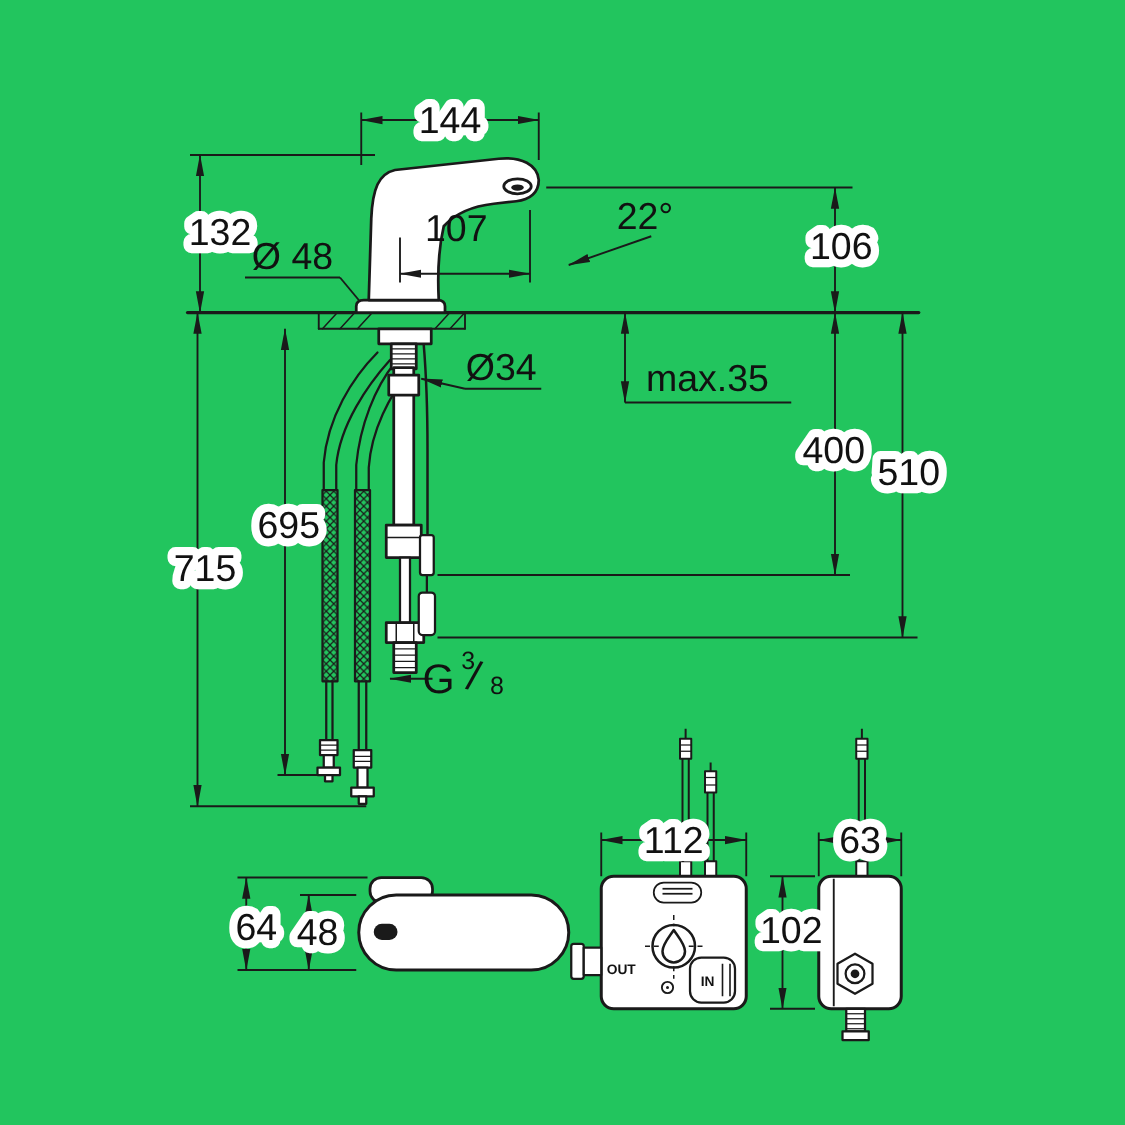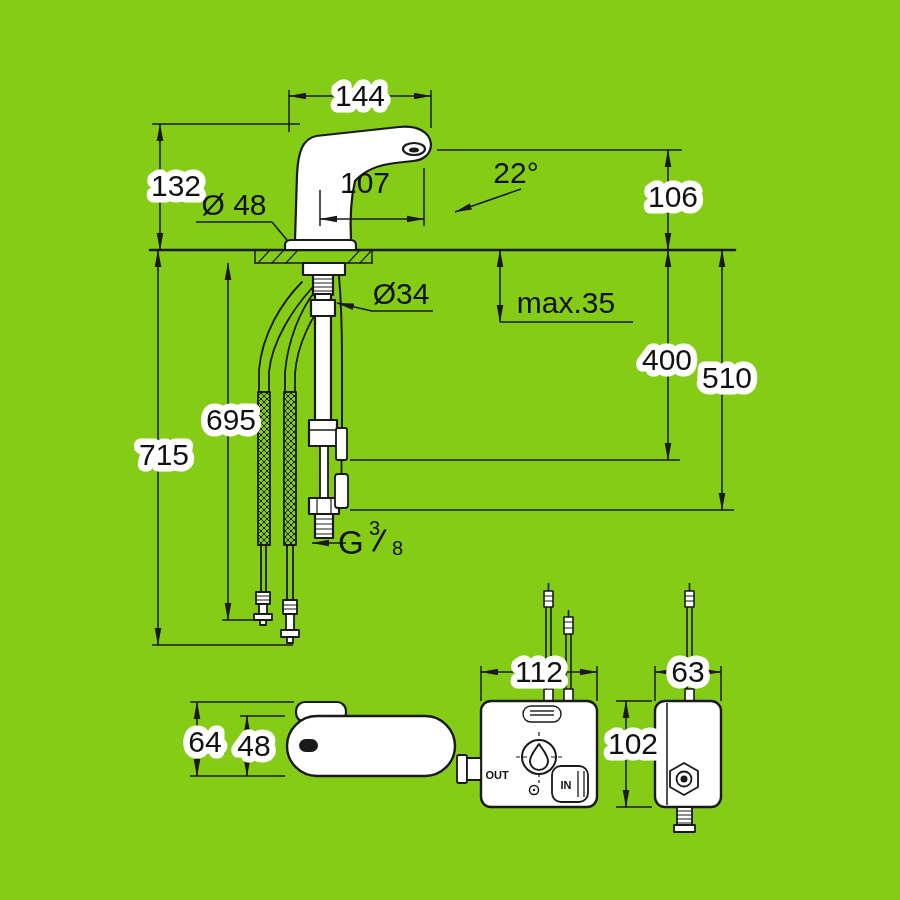--- a/index.html
+++ b/index.html
@@ -1,16 +1,16 @@
 <!DOCTYPE html>
 <html><head>
 <meta charset="utf-8">
 <style>
   html,body{margin:0;padding:0;background:#ffffff;}
-  .sheet{width:900px;height:900px;background:#84cc16;font-family:"Liberation Sans",sans-serif;overflow:hidden;}
+  .sheet{width:900px;height:900px;background:#22c55e;font-family:"Liberation Sans",sans-serif;overflow:hidden;}
   svg{display:block}
   text{font-family:"Liberation Sans",sans-serif;fill:#111111;}
   .lbl{font-size:30px;}
   .big{font-size:33px;}
   .mid{font-size:20px;}
   .tiny{font-size:11px;font-weight:bold;}
   .halo{stroke:#ffffff;stroke-width:13px;paint-order:stroke;stroke-linejoin:round;}
 </style>
 </head>
 <body>

